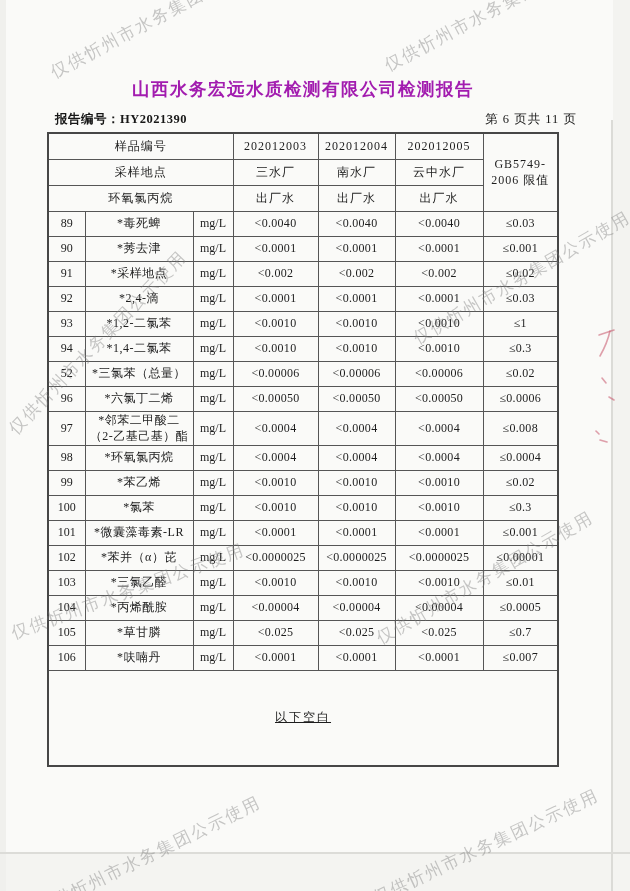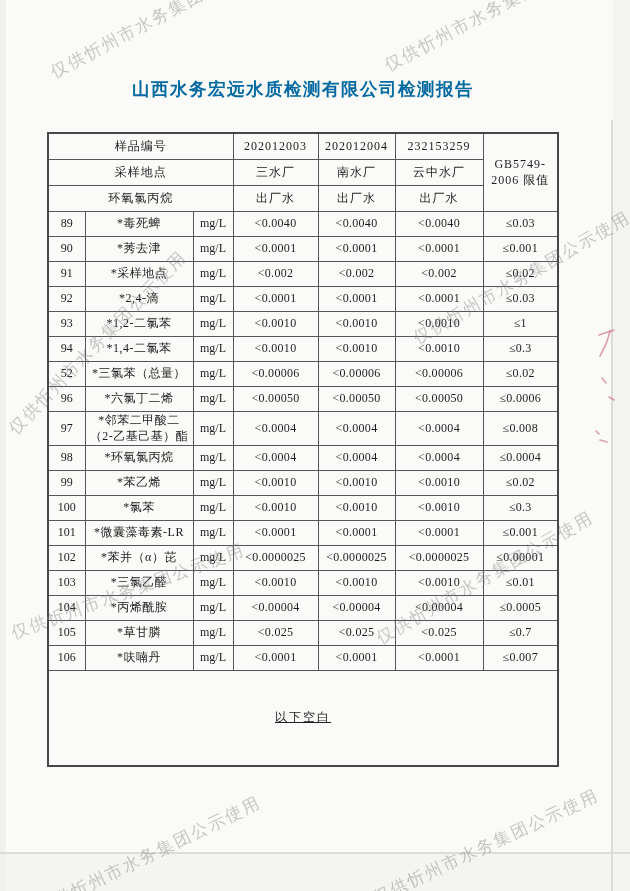--- a/index.html
+++ b/index.html
@@ -9,21 +9,21 @@
     background:#f1f1ee;
   }
   .scan{
     position:relative;width:630px;height:891px;overflow:hidden;
     background:#fafaf8;
   }
   
   .title{
     position:absolute;top:77px;left:0;width:606px;
     text-align:center;font-size:17.5px;font-weight:700;letter-spacing:1.5px;
-    color:#0369a1;margin:0;
+    color:#a21caf;margin:0;
     font-family:"Liberation Sans","DejaVu Sans",sans-serif;
   }
   .meta{
     position:absolute;top:111px;left:55px;width:522px;
     display:flex;justify-content:space-between;
     font-size:12.5px;color:#181818;
   }
   .meta .report-no{font-weight:600;letter-spacing:.5px;}
   .meta .page-info{letter-spacing:1px;}
   
@@ -78,37 +78,41 @@
 
 <div class="scan">
 
   <div class="edge-right-area"></div>
   <div class="edge-bottom-area"></div>
   <div class="edge-left-area"></div>
   <div class="edge-right-line"></div>
   <div class="edge-bottom-line"></div>
 
   <h1 class="title">山西水务宏远水质检测有限公司检测报告</h1>
+  <div class="meta">
+    <span class="report-no">报告编号：HY2021390</span>
+    <span class="page-info">第 6 页共 11 页</span>
+  </div>
 
   <table class="results">
     <colgroup>
       <col style="width:37px">
         <col style="width:108px">
         <col style="width:40px">
       <col style="width:85px">
         <col style="width:77px">
         <col style="width:88px">
       <col style="width:75px">
     </colgroup>
     <thead>
       <tr>
         <td colspan="3">样品编号</td>
         <td>202012003</td>
         <td>202012004</td>
-        <td>232153259</td>
+        <td>202012005</td>
         <td rowspan="3" class="limit-head">
           <span class="l1">GB5749-</span>
           <span class="l2">2006 限值</span>
         </td>
       </tr>
       <tr>
         <td colspan="3">采样地点</td>
         <td>三水厂</td>
         <td>南水厂</td>
         <td>云中水厂</td>

